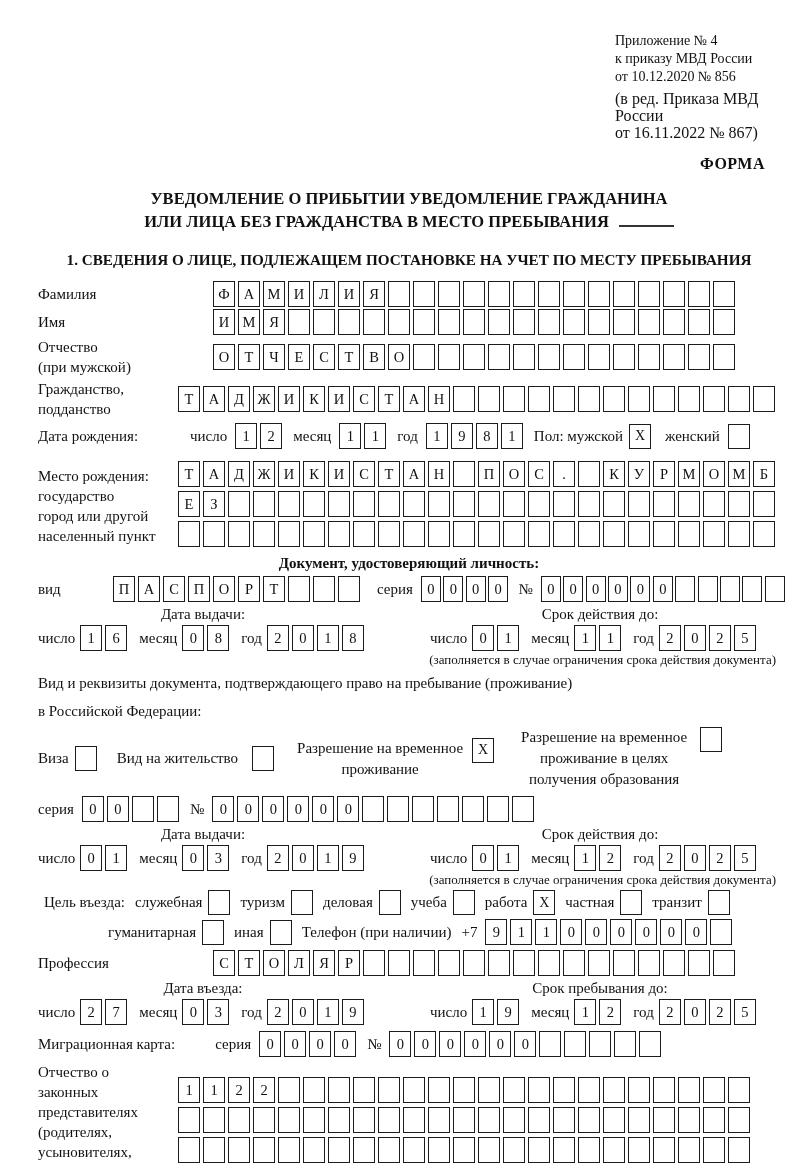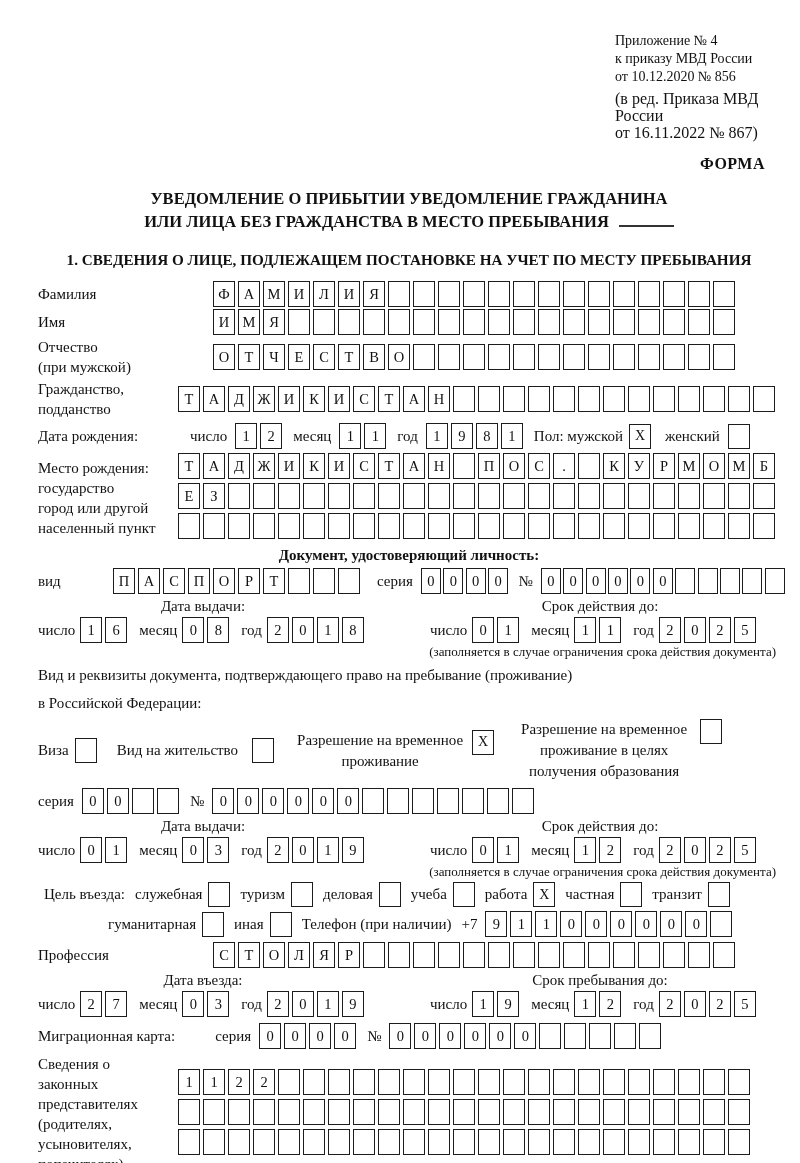--- a/index.html
+++ b/index.html
@@ -219,21 +219,21 @@
         <div class="cell">9</div>
         <div class="cell">8</div>
         <div class="cell">1</div>
       </div>
     <span class="lbl gap8"><span>Пол:</span> <span>мужской</span></span>
     <div class="cbox">X</div>
     <span class="lbl gap14">женский</span>
     <div class="cbox gap8"></div>
   </div>
 
-  <div class="row top" style="margin-top:4px;">
+  <div class="row top" style="margin-top:12px;">
     <div class="lblcol w140">
       <div>Место рождения:</div>
       <div>государство</div>
       <div>город или другой</div>
       <div>населенный пункт</div>
     </div>
     <div class="cellrows">
       <div class="cells">
           <div class="cell">Т</div>
           <div class="cell">А</div>
@@ -631,21 +631,21 @@
         <div class="cell"></div>
         <div class="cell"></div>
         <div class="cell"></div>
         <div class="cell"></div>
         <div class="cell"></div>
       </div>
   </div>
 
   <div class="row top" style="margin-top:5px;">
     <div class="lblcol w140">
-      <div>Сведения о</div>
+      <div>Отчество о</div>
       <div>законных</div>
       <div>представителях</div>
       <div>(родителях,</div>
       <div>усыновителях,</div>
       <div>попечителях)</div>
     </div>
     <div class="rep-right cellrows">
       <div class="cells">
           <div class="cell">1</div>
           <div class="cell">1</div>

